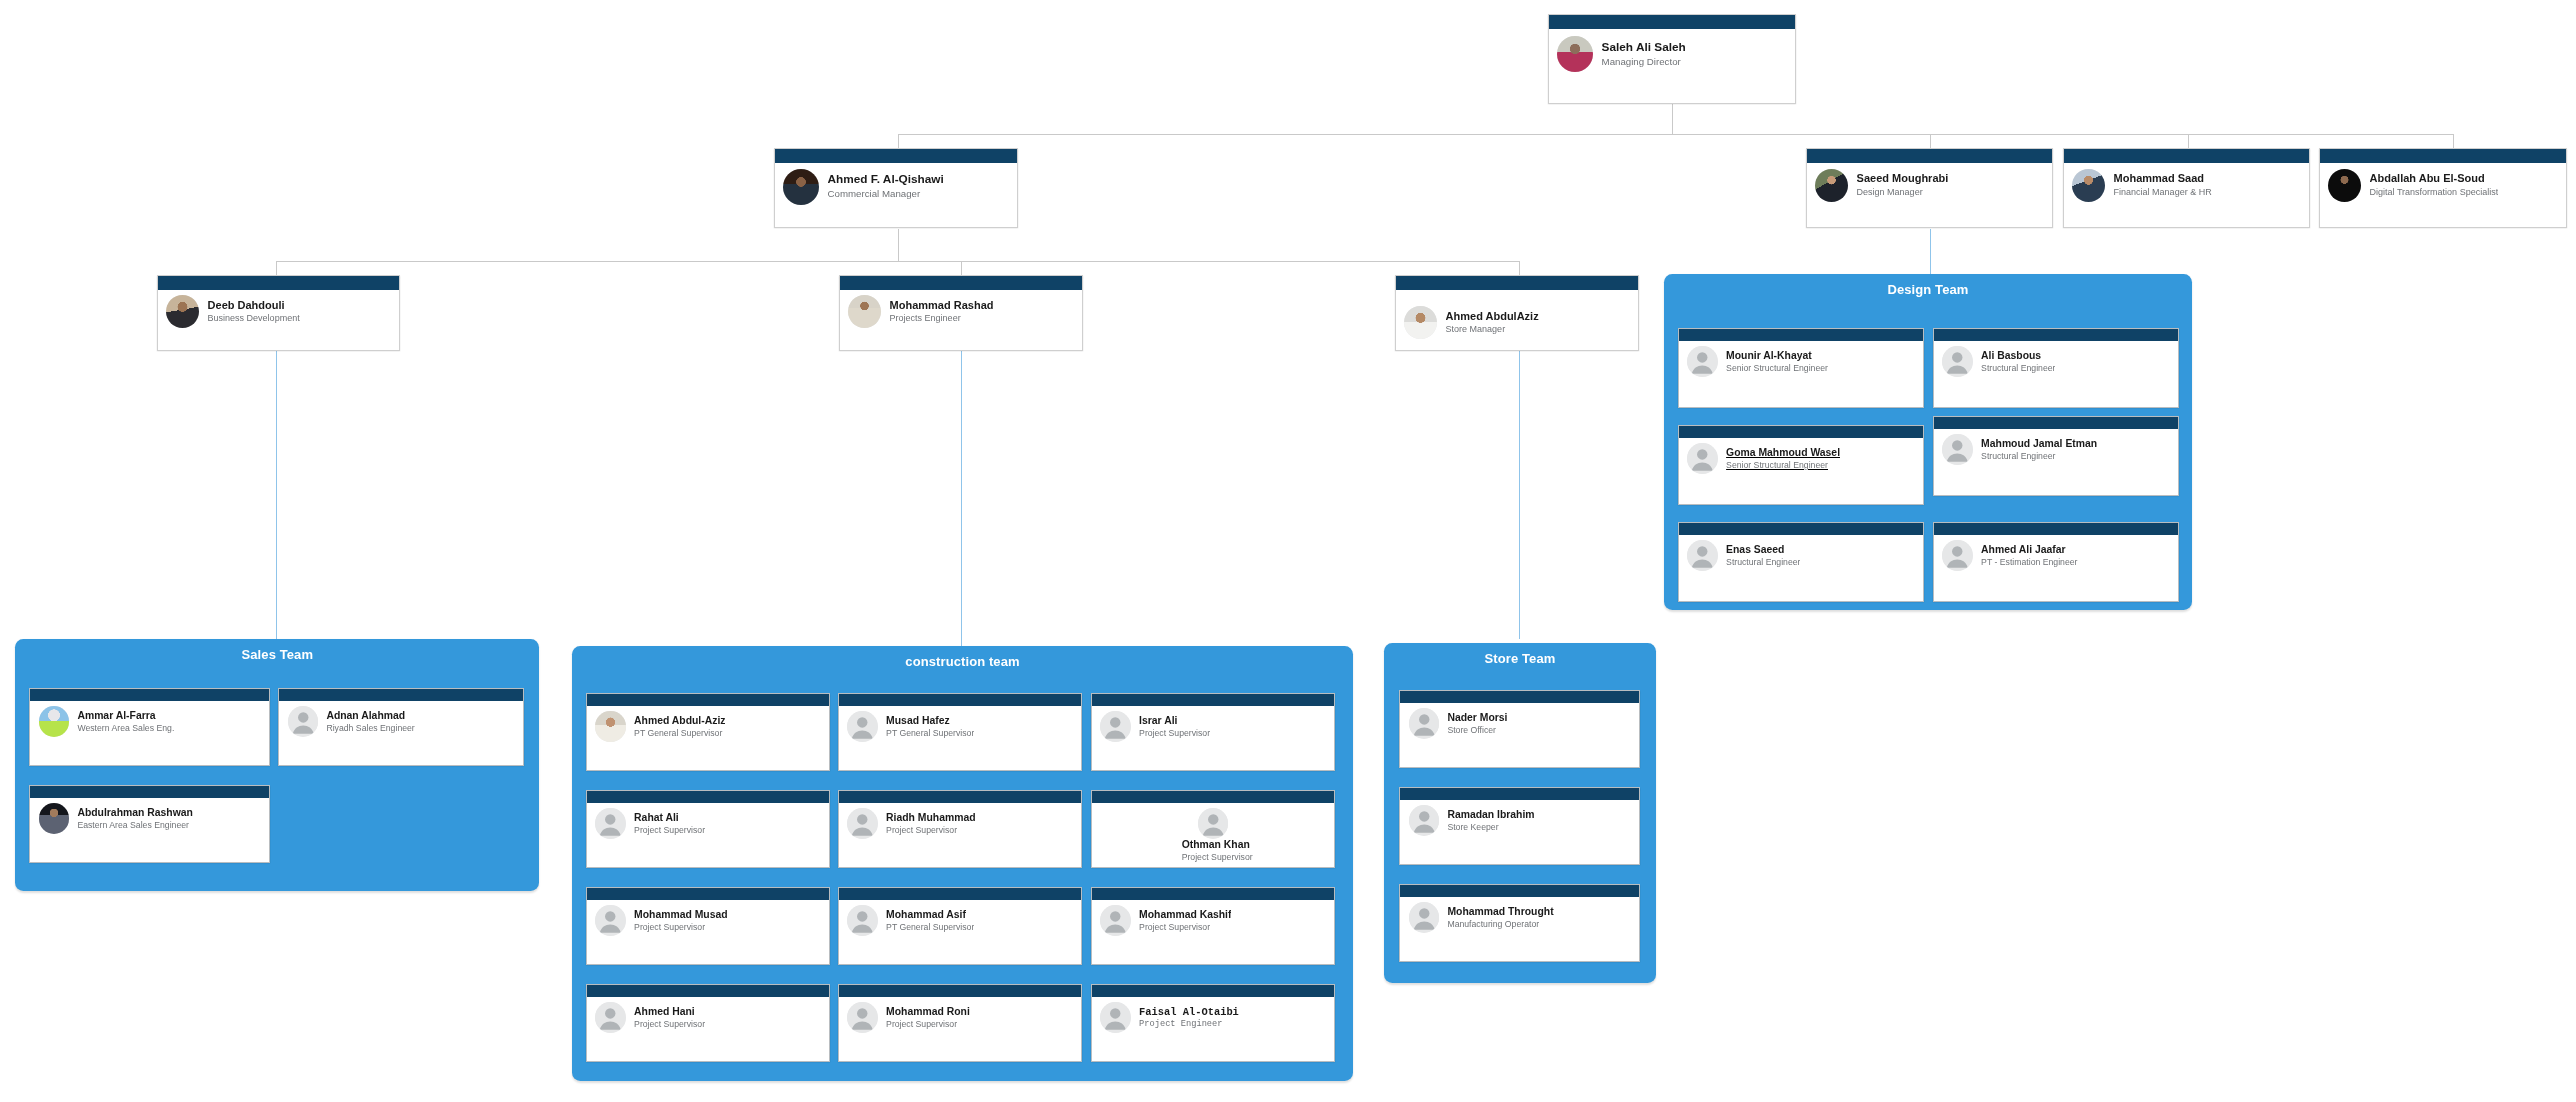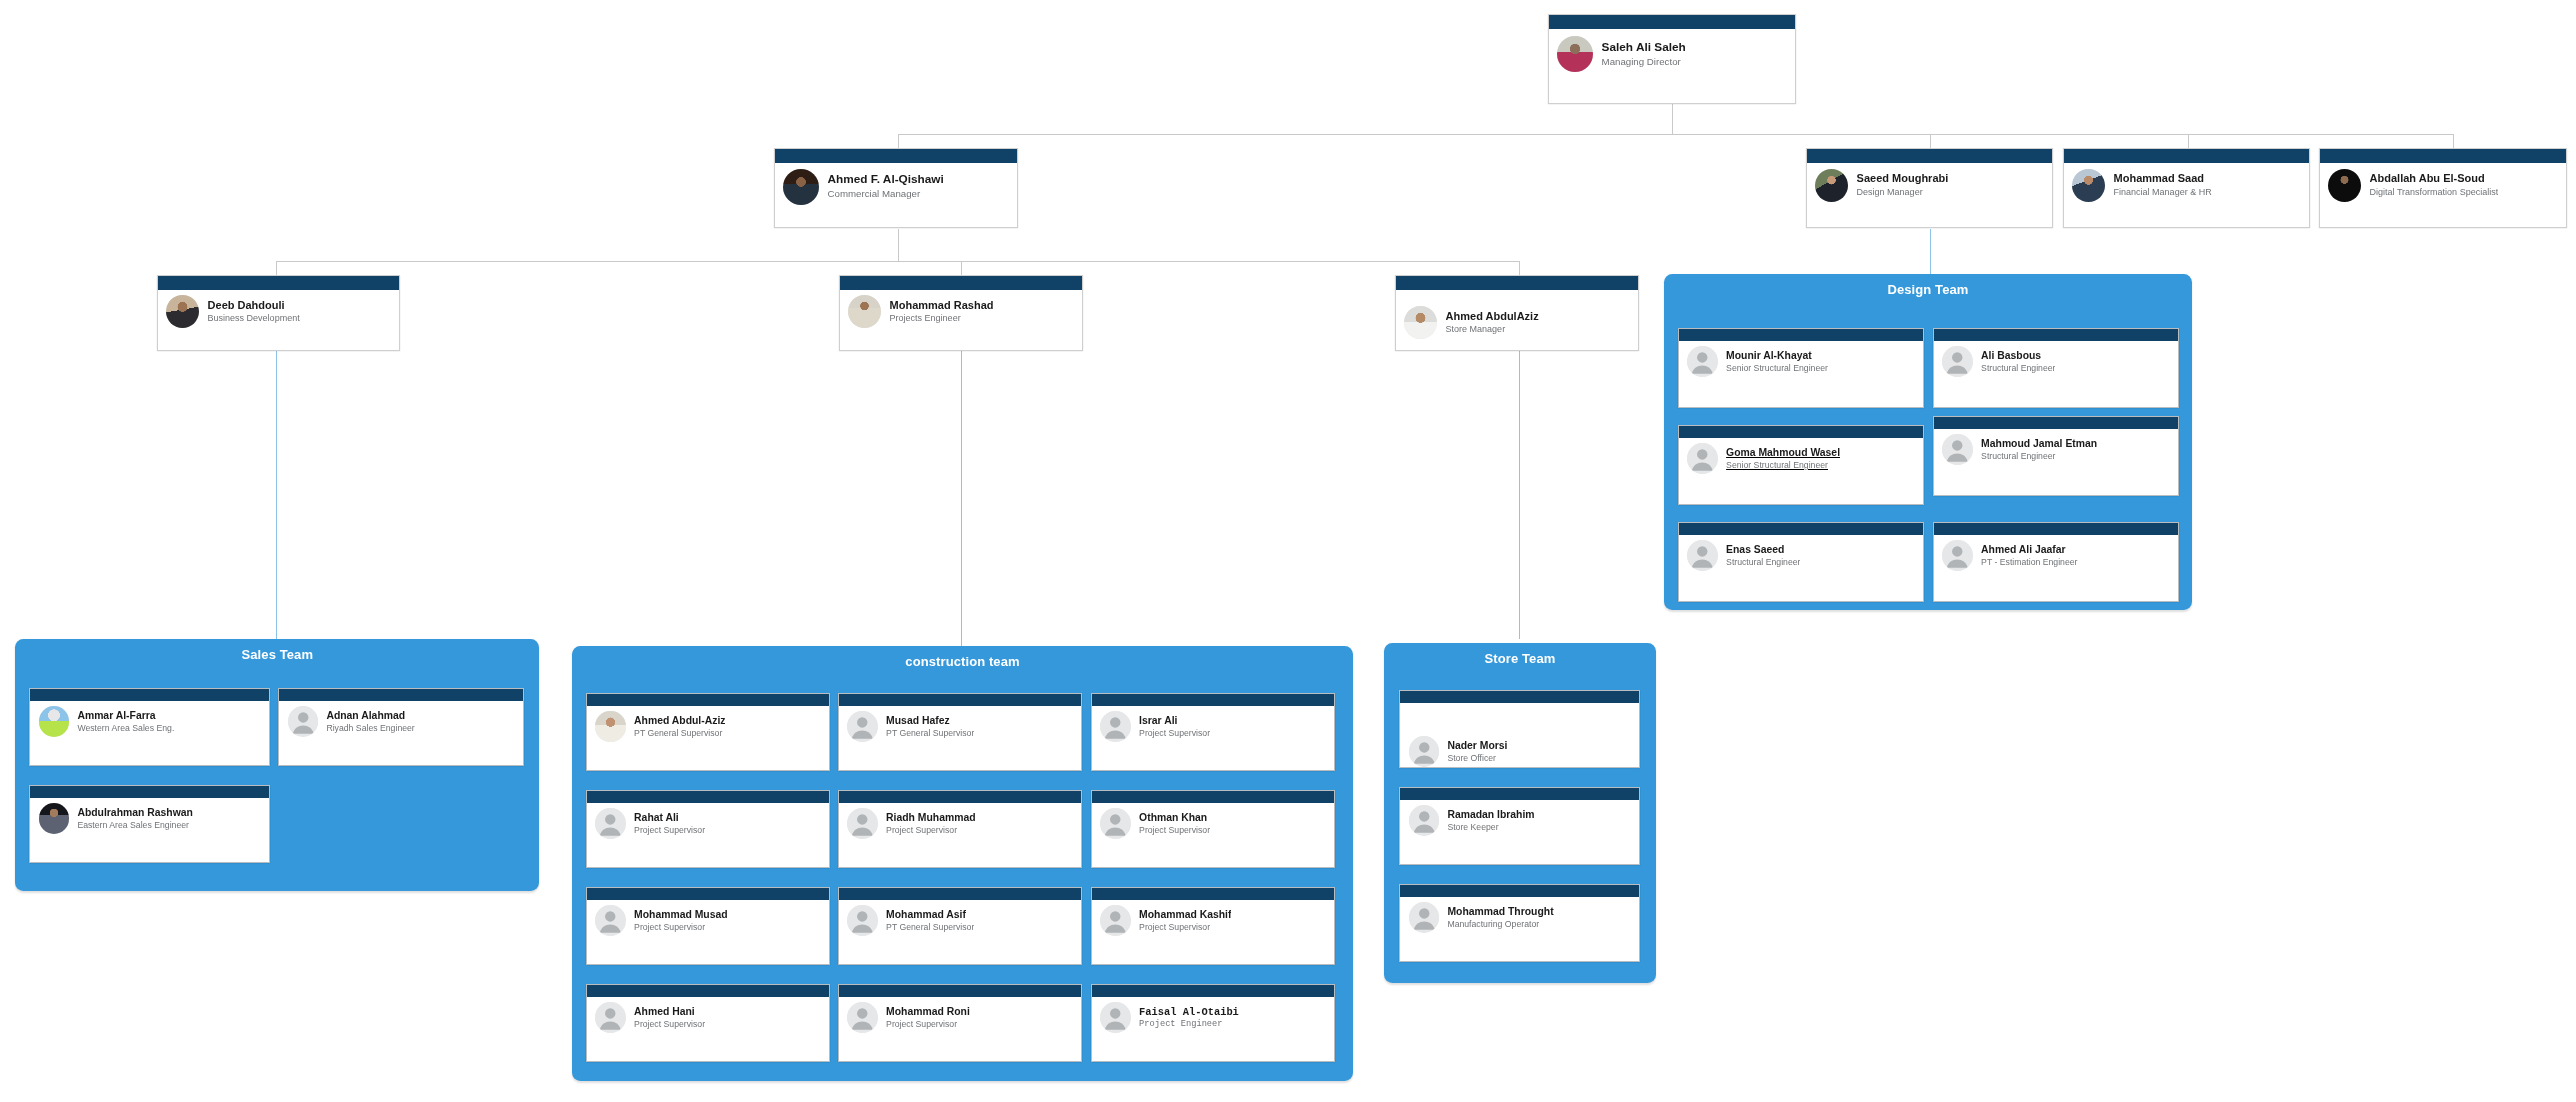--- a/index.html
+++ b/index.html
@@ -506,21 +506,21 @@
         </div>
         <div class="person-text">
           <div class="p-name">Riadh Muhammad</div>
           <div class="p-title">Project Supervisor</div>
         </div>
       </div>
     </div>
 
     <div class="team-card sz-sm" style="left:519px; top:144px; width:244px; height:78px;">
       <div class="card-head"></div>
-      <div class="card-body" style="padding:5.5px 8.3px;">
+      <div class="card-body" style="padding:5.5px 8.3px;flex-direction:column;">
         <div class="avatar">
           <svg viewBox="0 0 44 44" aria-hidden="true">
               <circle cx="22" cy="22" r="22" fill="#e6e7e8"></circle>
               <circle cx="22" cy="16.5" r="7.5" fill="#b0b4b7"></circle>
               <path d="M7 40c1.5-8 8-12 15-12s13.5 4 15 12z" fill="#b0b4b7"></path>
             </svg>
         </div>
         <div class="person-text">
           <div class="p-name">Othman Khan</div>
           <div class="p-title">Project Supervisor</div>
@@ -629,21 +629,21 @@
         </div>
       </div>
     </div>
   </div>
 
   <div class="team-box" style="left:1384px; top:643px; width:272px; height:340px;">
     <div class="team-title">Store Team</div>
 
     <div class="team-card sz-sm" style="left:15.3px; top:47px; width:241px; height:78px;">
       <div class="card-head"></div>
-      <div class="card-body" style="padding:5.5px 8.3px;margin-top:28px;">
+      <div class="card-body" style="padding:5.5px 8.3px;">
         <div class="avatar">
           <svg viewBox="0 0 44 44" aria-hidden="true">
               <circle cx="22" cy="22" r="22" fill="#e6e7e8"></circle>
               <circle cx="22" cy="16.5" r="7.5" fill="#b0b4b7"></circle>
               <path d="M7 40c1.5-8 8-12 15-12s13.5 4 15 12z" fill="#b0b4b7"></path>
             </svg>
         </div>
         <div class="person-text">
           <div class="p-name">Nader Morsi</div>
           <div class="p-title">Store Officer</div>

